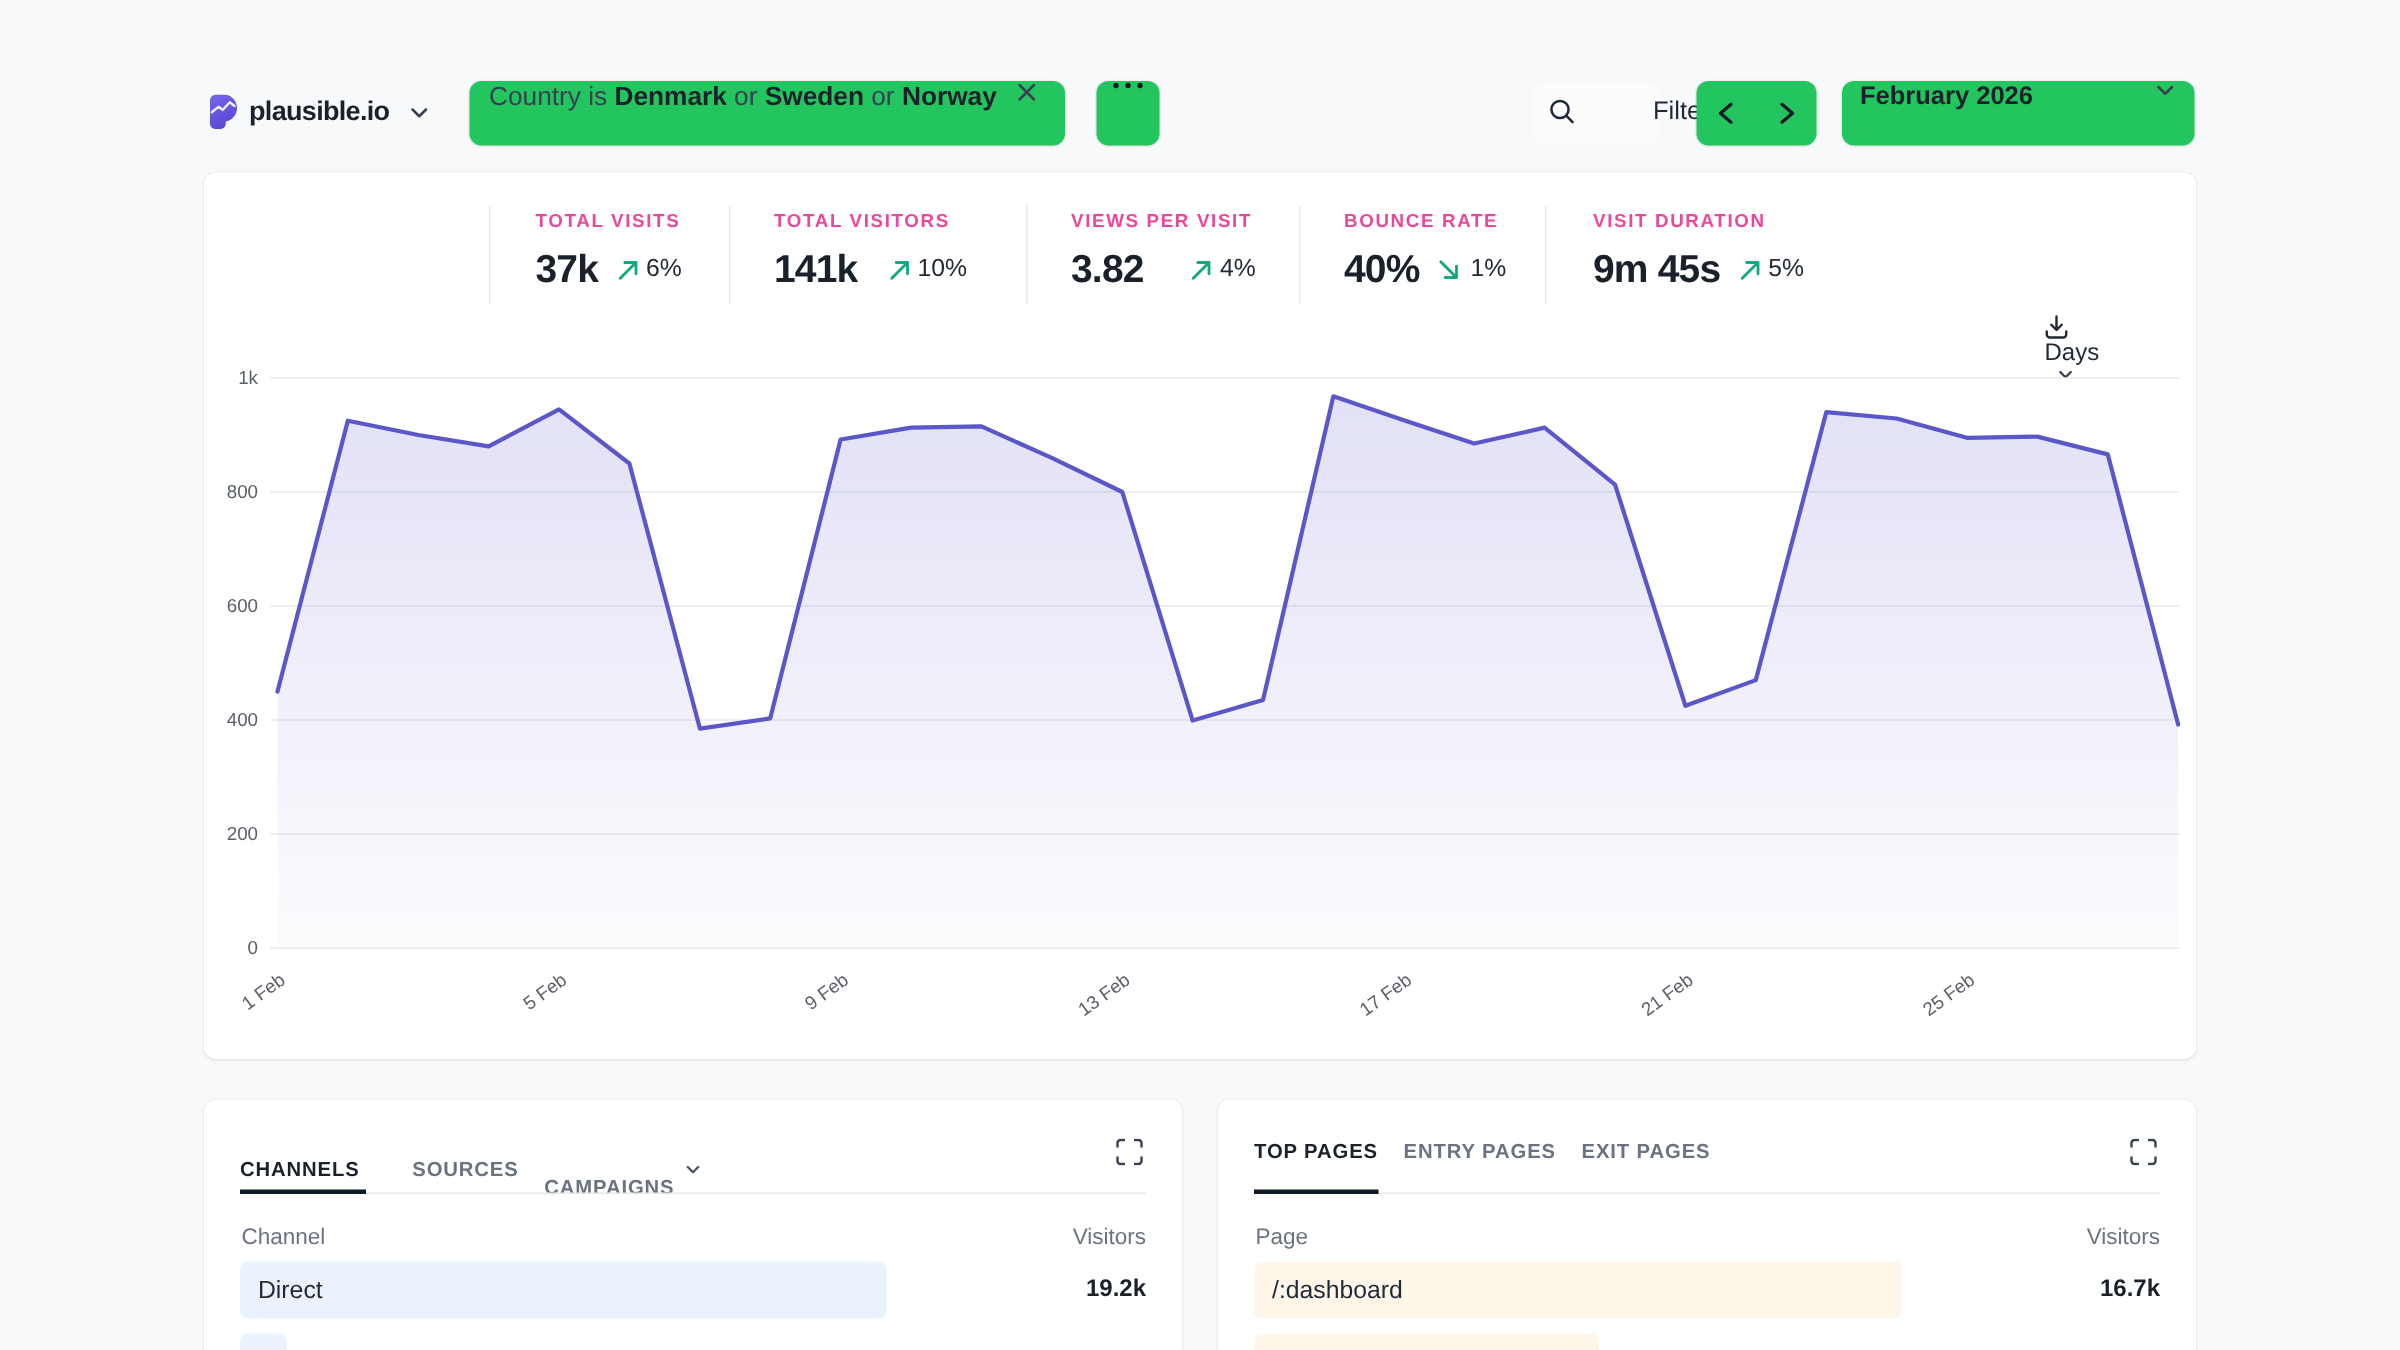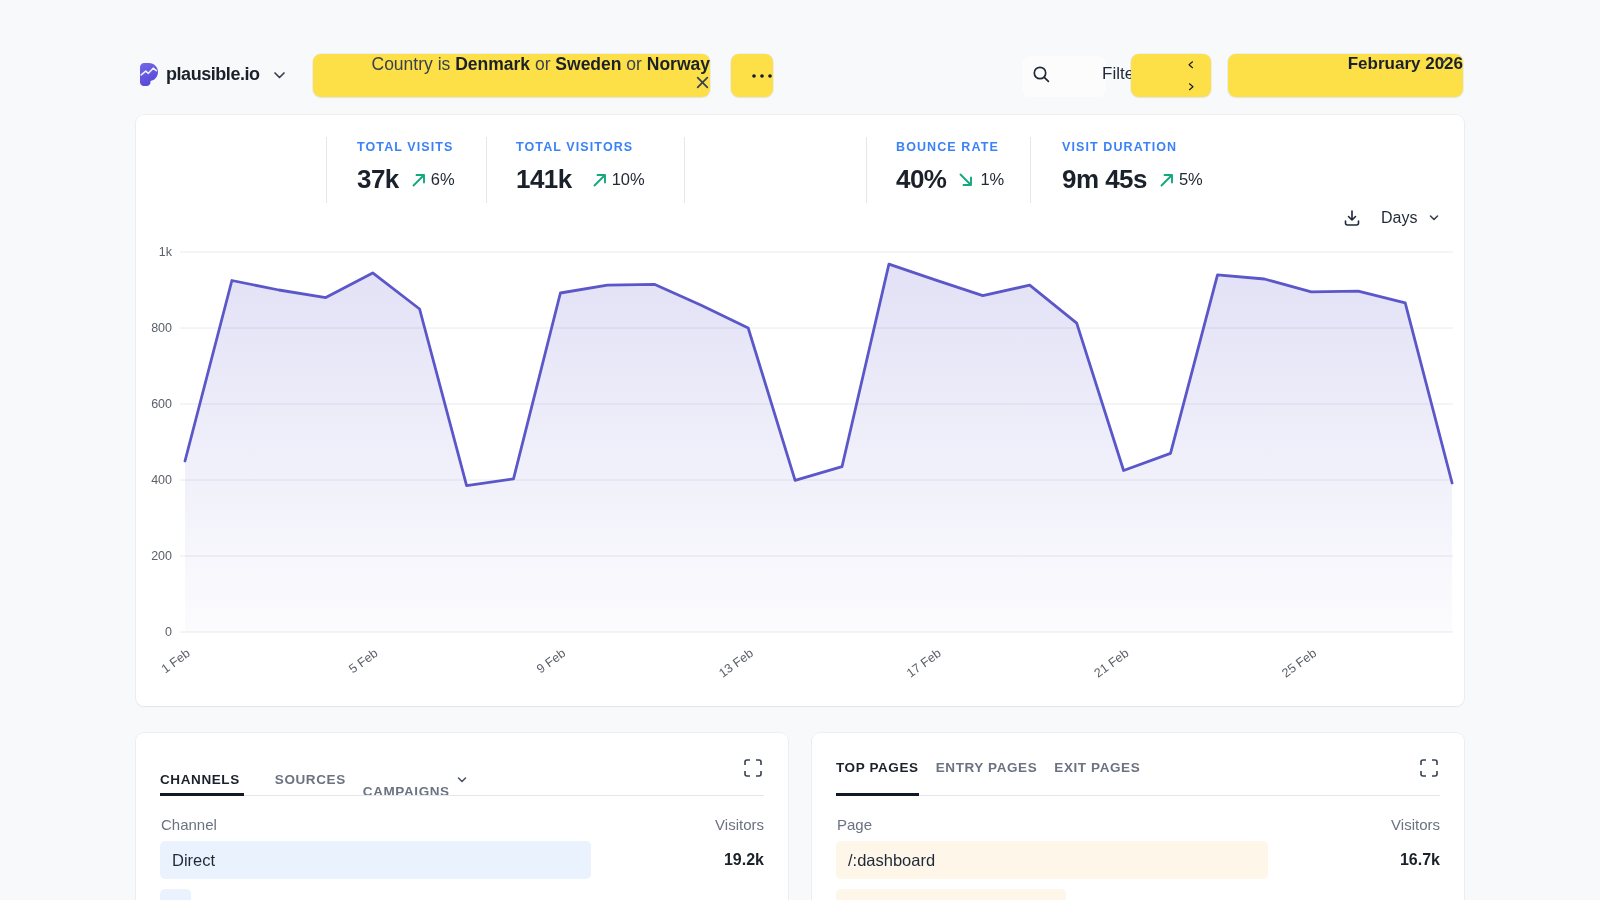--- a/index.html
+++ b/index.html
@@ -1,24 +1,24 @@
 <!DOCTYPE html>
 <html><head>
 <meta charset="utf-8">
 <style>
 * { margin:0; padding:0; box-sizing:border-box; }
 html,body { width:1600px; height:900px; overflow:hidden; background:#f8f9fa;
   font-family:"Liberation Sans", sans-serif; color:#1f2937; }
 .abs { position:absolute; }
 .card { position:absolute; background:#fff; border-radius:8px;
   box-shadow:0 0 0 1px rgba(0,0,0,0.035), 0 1px 2px rgba(0,0,0,0.05); }
-.pill { position:absolute; background:#fde047; border-radius:8px;
+.pill { position:absolute; background:#22c55e; border-radius:8px;
   box-shadow:0 0 0 1px rgba(0,0,0,0.04), 0 1px 2px rgba(0,0,0,0.05);
-  display:flex; align-items:flex-end;flex-direction:column; }
-.statlabel { font-size:12.5px; font-weight:bold; letter-spacing:1.1px; color:#3b82f6; white-space:nowrap; }
+  display:flex; align-items:flex-start; }
+.statlabel { font-size:12.5px; font-weight:bold; letter-spacing:1.1px; color:#ec4899; white-space:nowrap; }
 .statval { font-size:26px; font-weight:bold; color:#1b212b; white-space:nowrap; letter-spacing:-0.55px;}
 .pct { font-size:16.5px; color:#232a35; }
 .sep { position:absolute; width:1px; background:#e5e7eb; top:22px; height:66px; }
 .tab { font-size:13.5px; font-weight:bold; letter-spacing:0.6px; color:#6b7280; }
 .tab.active { color:#1b212b; }
 .thead { font-size:15px; color:#6b7280; }
 .rowtxt { font-size:16.5px; color:#1f2937; }
 .rowval { font-size:16px; font-weight:bold; color:#1b212b; }
 </style>
 </head>
@@ -99,20 +99,30 @@
     <div class="statlabel">TOTAL VISITORS</div>
     <div style="display:flex; align-items:center; margin-top:10px;">
       <span class="statval">141k</span>
       <svg style="margin-left:20px;" width="16" height="16" viewBox="0 0 16 16">
           <path d="M2.5 13.5 L13 3 M5.5 3 H13 V10.5" fill="none" stroke="#13a87d" stroke-width="1.9" stroke-linecap="round" stroke-linejoin="round"></path>
         </svg>
       <span class="pct" style="margin-left:4px;">10%</span>
     </div>
   </div>
 
+  <div class="abs" style="left:578px; top:25px;">
+    <div class="statlabel">VIEWS PER VISIT</div>
+    <div style="display:flex; align-items:center; margin-top:10px;">
+      <span class="statval">3.82</span>
+      <svg style="margin-left:31px;" width="16" height="16" viewBox="0 0 16 16">
+          <path d="M2.5 13.5 L13 3 M5.5 3 H13 V10.5" fill="none" stroke="#13a87d" stroke-width="1.9" stroke-linecap="round" stroke-linejoin="round"></path>
+        </svg>
+      <span class="pct" style="margin-left:4px;">4%</span>
+    </div>
+  </div>
 
   <div class="abs" style="left:760px; top:25px;">
     <div class="statlabel">BOUNCE RATE</div>
     <div style="display:flex; align-items:center; margin-top:10px;">
       <span class="statval">40%</span>
       <svg style="margin-left:12px;" width="16" height="16" viewBox="0 0 16 16">
           <path d="M2.5 2.5 L13 13 M5.5 13 H13 V5.5" fill="none" stroke="#13a87d" stroke-width="1.9" stroke-linecap="round" stroke-linejoin="round"></path>
         </svg>
       <span class="pct" style="margin-left:6px;">1%</span>
     </div>
@@ -128,21 +138,21 @@
       <span class="pct" style="margin-left:4px;">5%</span>
     </div>
   </div>
 
   <div class="sep" style="left:190px;"></div>
   <div class="sep" style="left:350px;"></div>
   <div class="sep" style="left:548px;"></div>
   <div class="sep" style="left:730px;"></div>
   <div class="sep" style="left:894px;"></div>
 
-  <div class="abs" style="left:1207px; top:94px; display:flex; align-items:center;">
+  <div class="abs" style="left:1207px; top:94px; display:flex; align-items:center;flex-direction:column;">
     <svg width="18" height="18" viewBox="0 0 18 18">
       <path d="M9 2 V10.5 M5.5 7.5 L9 11 L12.5 7.5" fill="none" stroke="#1f2937" stroke-width="1.6" stroke-linecap="round" stroke-linejoin="round"></path>
       <path d="M2.5 12 V14 C2.5 15.1 3.4 16 4.5 16 H13.5 C14.6 16 15.5 15.1 15.5 14 V12" fill="none" stroke="#1f2937" stroke-width="1.6" stroke-linecap="round"></path>
     </svg>
     <span style="font-size:16px; color:#1f2937; margin-left:20px;">Days</span>
     <svg style="margin-left:11px;" width="12" height="10" viewBox="0 0 12 10">
       <path d="M2.5 3 L6 6.5 L9.5 3" fill="none" stroke="#374151" stroke-width="1.6" stroke-linecap="round" stroke-linejoin="round"></path>
     </svg>
   </div>
 

